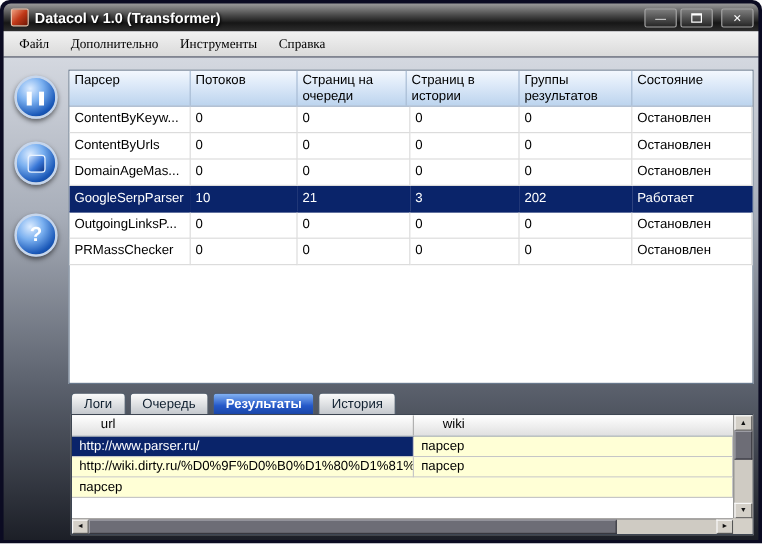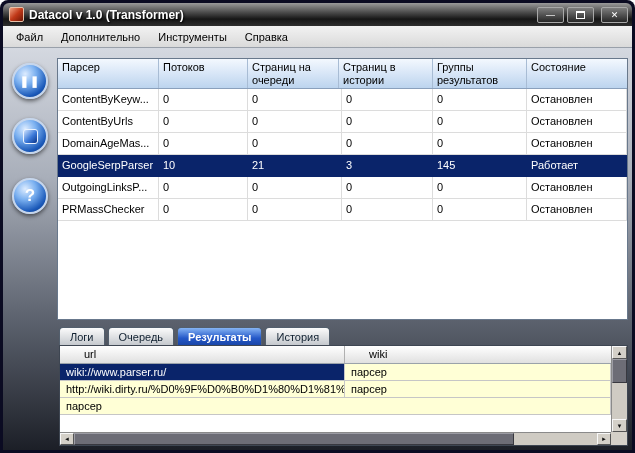--- a/index.html
+++ b/index.html
@@ -19,21 +19,21 @@
   .title-text { flex:1; color:#fff; font-size:12px; font-weight:bold; text-shadow:1px 1px 2px #000; }
   .win-btn { width:27px; height:16px; margin-left:3px; border-radius:2px;
              background:linear-gradient(#7d7d7d,#262626); border:1px solid #a8a8a8;
              color:#fff; font-size:9px; display:flex; align-items:center; justify-content:center; }
   .win-btn.close { margin-left:7px; }
   .max-glyph { width:9px; height:8px; border:1px solid #fff; border-top-width:2px; }
 
   
   .menubar { height:22px; background:linear-gradient(#f2f2f2,#dadada); display:flex;
              align-items:center; padding-left:4px; border-bottom:1px solid #99a0aa; }
-  .menu-item { font-size:11px; color:#000; padding:3px 9px; }
+  .menu-item { font-size:11px; color:#000; padding:3px 9px;font-family:Liberation Serif, serif; }
 
   
   .client { position:absolute; top:45px; left:0; right:0; bottom:0;
             background:linear-gradient(180deg,#d4d8e0 0%,#a9afba 32%,#5b616d 68%,#1c1f27 100%); }
 
   
   .round-btn { position:absolute; left:9px; width:36px; height:36px; border-radius:50%;
                background:radial-gradient(circle at 35% 28%, #ddecff 0%, #7ab0f0 35%, #1a58b8 72%, #083070 100%);
                border:2px solid #c6d6ec; box-shadow:0 2px 4px rgba(0,0,0,.55);
                display:flex; align-items:center; justify-content:center; color:#fff; }
@@ -164,21 +164,21 @@
           <div class="pc c2">0</div>
           <div class="pc c3">0</div>
           <div class="pc c4">0</div>
           <div class="pc c5">Остановлен</div>
         </div>
         <div class="prow selected">
           <div class="pc c0">GoogleSerpParser</div>
           <div class="pc c1">10</div>
           <div class="pc c2">21</div>
           <div class="pc c3">3</div>
-          <div class="pc c4">145</div>
+          <div class="pc c4">202</div>
           <div class="pc c5">Работает</div>
         </div>
         <div class="prow">
           <div class="pc c0">OutgoingLinksP...</div>
           <div class="pc c1">0</div>
           <div class="pc c2">0</div>
           <div class="pc c3">0</div>
           <div class="pc c4">0</div>
           <div class="pc c5">Остановлен</div>
         </div>
@@ -199,21 +199,21 @@
         <div class="tab">История</div>
       </div>
 
       <div class="bpanel">
         <div class="grid">
           <div class="ghead">
             <div class="ghc gu">url</div>
             <div class="ghc gq">wiki</div>
           </div>
           <div class="grow">
-            <div class="gc gu sel">wiki://www.parser.ru/</div>
+            <div class="gc gu sel">http://www.parser.ru/</div>
             <div class="gc gq">парсер</div>
           </div>
           <div class="grow">
             <div class="gc gu">http://wiki.dirty.ru/%D0%9F%D0%B0%D1%80%D1%81%81</div>
             <div class="gc gq">парсер</div>
           </div>
           <div class="grow">
             <div class="gc gq">парсер</div>
           </div>
         </div>

